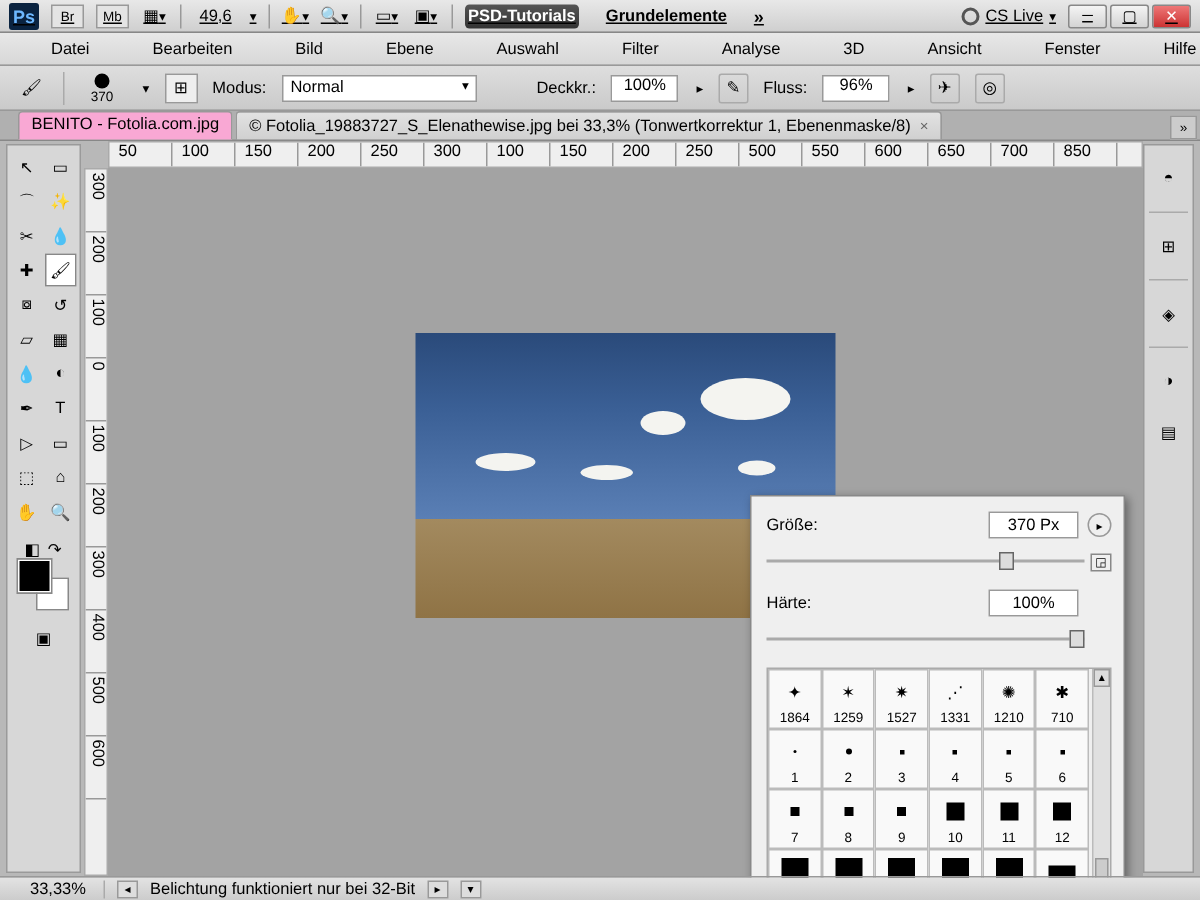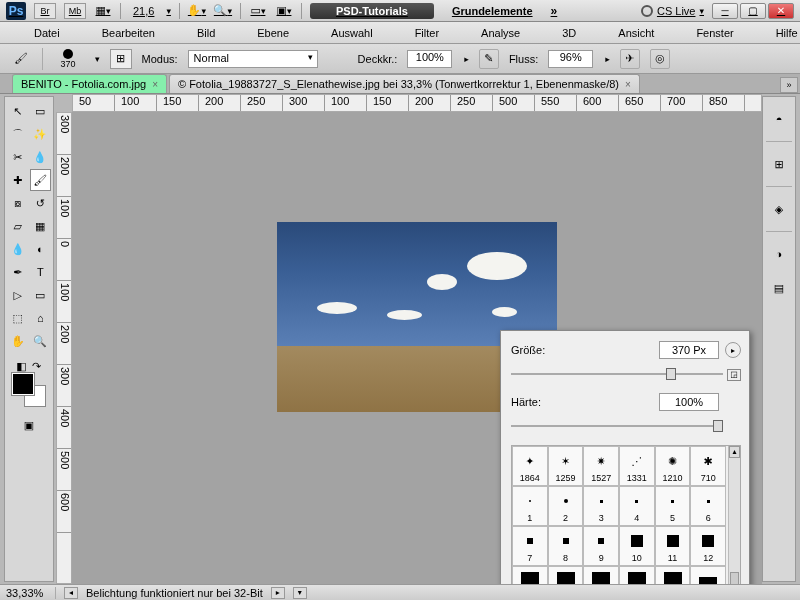--- a/index.html
+++ b/index.html
@@ -6,21 +6,21 @@
 body { width: 800px; height: 600px; background: #b8b8b8; overflow: hidden; position: relative; }
 
 .top-bar { height: 22px; background: linear-gradient(#e8e8e8, #cfcfcf); display: flex; align-items: center; padding: 0 6px; gap: 8px; border-bottom: 1px solid #888; text-decoration: underline; }
 .top-bar .ps-logo { width: 20px; height: 18px; background: #0a2340; color: #6db8ff; display: flex; align-items: center; justify-content: center; font-weight: bold; font-size: 12px; border-radius: 2px; }
 .top-bar .mini-btn { width: 22px; height: 16px; background: #e4e4e4; border: 1px solid #999; font-size: 9px; display: flex; align-items: center; justify-content: center; cursor: pointer; }
 .top-bar .tool-ico { width: 18px; height: 18px; display: flex; align-items: center; justify-content: center; cursor: pointer; }
 .top-bar .sep { width: 1px; height: 16px; background: #999; }
 .top-bar .zoom { padding: 0 4px; }
 .top-bar .chev { font-size: 9px; }
 .top-bar .spacer { flex: 1; }
-.top-bar .workspace-btn { padding: 2px 26px; background: linear-gradient(#555,#333); color: #fff; border-radius: 3px; font-weight: bold; cursor: pointer; }
+.top-bar .workspace-btn { padding: 2px 2px; background: linear-gradient(#555,#333); color: #fff; border-radius: 3px; font-weight: bold; cursor: pointer; }
 .top-bar .workspace-plain { padding: 2px 10px; font-weight: bold; cursor: pointer; }
 .top-bar .cs-live { display: flex; align-items: center; gap: 4px; cursor: pointer; }
 .top-bar .cs-live .donut { width: 12px; height: 12px; border: 2px solid #555; border-radius: 50%; }
 .top-bar .win-btns { display: flex; gap: 2px; }
 .top-bar .win-btn { width: 26px; height: 16px; background: linear-gradient(#f4f4f4,#d4d4d4); border: 1px solid #888; border-radius: 2px; display: flex; align-items: center; justify-content: center; font-size: 10px; cursor: pointer; }
 .top-bar .win-close { background: linear-gradient(#e77,#c33); color: #fff; }
 
 .menu-bar { height: 22px; background: linear-gradient(#e8e8e8,#d7d7d7); display: flex; align-items: center; padding: 0 10px; gap: 18px; border-bottom: 1px solid #999; }
 .menu-bar span { cursor: pointer; padding-left: 24px; }
 
@@ -32,21 +32,21 @@
 .options-bar .panel-ico { width: 22px; height: 20px; border: 1px solid #999; background: #eee; cursor: pointer; display: flex; align-items: center; justify-content: center; }
 .options-bar .label { }
 .options-bar .dropdown { height: 18px; border: 1px solid #999; background: #fff; padding: 1px 18px 14px 5px; position: relative; cursor: pointer; }
 .options-bar .dropdown::after { content: "▾"; position: absolute; right: 4px; font-size: 9px; }
 .options-bar .num-input { width: 45px; height: 18px; border: 1px solid #999; background: #fff; text-align: center; cursor: text; }
 .options-bar .mini { font-size: 9px; margin-left: 2px; cursor: pointer; }
 .options-bar .opt-ico { width: 20px; height: 20px; border: 1px solid #aaa; border-radius: 2px; cursor: pointer; display: flex; align-items: center; justify-content: center; }
 
 .tabs-bar { height: 20px; background: #b0b0b0; display: flex; align-items: flex-end; padding-left: 12px; border-bottom: 1px solid #888; }
 .tab { height: 19px; padding: 2px 8px; background: linear-gradient(#e2e2e2,#d0d0d0); border: 1px solid #999; border-bottom: none; border-radius: 3px 3px 0 0; margin-right: 2px; display: flex; align-items: center; gap: 6px; cursor: pointer; font-size: 10px; }
-.tab.inactive { background: #86efac; }
+.tab.inactive { background: #f9a8d4; flex-direction: column; }
 .tab .x { font-size: 10px; color: #666; cursor: pointer; }
 .tabs-bar .spacer { flex: 1; }
 .tabs-bar .tab-scroll { width: 18px; height: 16px; background: #ccc; border: 1px solid #999; display: flex; align-items: center; justify-content: center; font-size: 9px; cursor: pointer; margin-right: 2px; }
 
 .work-area { position: absolute; top: 94px; left: 0; right: 0; bottom: 16px; display: flex; }
 
 .tool-palette { width: 50px; background: #d7d7d7; border: 1px solid #9a9a9a; display: flex; flex-direction: column; padding: 3px 2px; gap: 1px; margin: 2px 0 2px 4px; }
 .tool-row { display: flex; gap: 1px; }
 .tool-btn { width: 22px; height: 22px; display: flex; align-items: center; justify-content: center; cursor: pointer; border: 1px solid transparent; }
 .tool-btn.sel { background: #fff; border: 1px solid #888; }
@@ -64,21 +64,21 @@
 .canvas-wrap { position: absolute; left: 72px; right: 38px; top: 18px; bottom: 0; background: #a3a3a3; overflow: hidden; }
 .canvas-img { position: absolute; left: 205px; top: 110px; width: 280px; height: 190px; }
 .sky { width: 100%; height: 65%; background: linear-gradient(#2a4a7a 0%, #3a5f95 40%, #5a7fb5 100%); position: relative; }
 .cloud { position: absolute; background: #f4f4f0; border-radius: 50%; filter: blur(0.5px); }
 .ground { width: 100%; height: 35%; background: linear-gradient(#a38a5f 0%, #8f7345 100%); }
 
 .right-rail { width: 34px; background: #d7d7d7; border: 1px solid #999; display: flex; flex-direction: column; align-items: center; gap: 10px; padding-top: 10px; margin: 2px 4px 2px 0; position: absolute; right: 0; top: 0; bottom: 0; }
 .right-rail .rail-ico { width: 24px; height: 24px; display: flex; align-items: center; justify-content: center; cursor: pointer; border: 1px solid transparent; }
 .right-rail .rail-sep { width: 80%; height: 1px; background: #aaa; }
 
-.status-bar { position: absolute; bottom: 0; left: 0; right: 0; height: 16px; background: linear-gradient(#e3e3e3,#cccccc); border-top: 1px solid #999; display: flex; align-items: center; padding: 0 6px; gap: 8px; font-size: 10px; }
+.status-bar { position: absolute; bottom: 0; left: 0; right: 0; height: 16px; background: linear-gradient(#e3e3e3,#cccccc); border-top: 1px solid #999; display: flex; align-items: center; padding: 0 20px; gap: 8px; font-size: 10px; }
 .status-bar .zoom-pct { width: 50px; border-right: 1px solid #aaa; }
 .status-bar .nav-btn { width: 14px; height: 12px; border: 1px solid #999; background: #ddd; display: flex; align-items: center; justify-content: center; cursor: pointer; font-size: 8px; }
 
 .brush-popup { position: absolute; right: 50px; top: 330px; width: 250px; background: #efefef; border: 1px solid #888; box-shadow: 2px 2px 6px rgba(0,0,0,0.4); padding: 10px 8px 6px 10px; }
 .brush-popup .row { display: flex; align-items: center; margin-bottom: 8px; }
 .brush-popup .row .lbl { width: 60px; }
 .brush-popup .row .val { width: 60px; height: 18px; border: 1px solid #999; background: #fff; text-align: center; line-height: 16px; margin-left: auto; margin-right: 6px; cursor: text; }
 .brush-popup .row .arrow-btn { width: 16px; height: 16px; border: 1px solid #999; border-radius: 8px; display: flex; align-items: center; justify-content: center; cursor: pointer; font-size: 8px; }
 .brush-popup .slider-row { position: relative; height: 16px; margin-bottom: 10px; }
 .brush-popup .slider-track { position: absolute; left: 0; right: 18px; top: 6px; height: 2px; background: #aaa; }
@@ -103,21 +103,21 @@
 </style>
 </head>
 <body>
 
 <div class="top-bar">
   <div class="ps-logo">Ps</div>
   <div class="mini-btn">Br</div>
   <div class="mini-btn">Mb</div>
   <div class="tool-ico">▦<span class="chev">▾</span></div>
   <div class="sep"></div>
-  <div class="zoom">21,6</div>
+  <div class="zoom">49,6</div>
     <span class="chev">▾</span>
   <div class="sep"></div>
   <div class="tool-ico">✋<span class="chev">▾</span></div>
   <div class="tool-ico">🔍<span class="chev">▾</span></div>
   <div class="sep"></div>
   <div class="tool-ico">▭<span class="chev">▾</span></div>
   <div class="tool-ico">▣<span class="chev">▾</span></div>
   <div class="sep"></div>
   <div class="workspace-btn">PSD-Tutorials</div>
   <div class="workspace-plain">Grundelemente</div>

